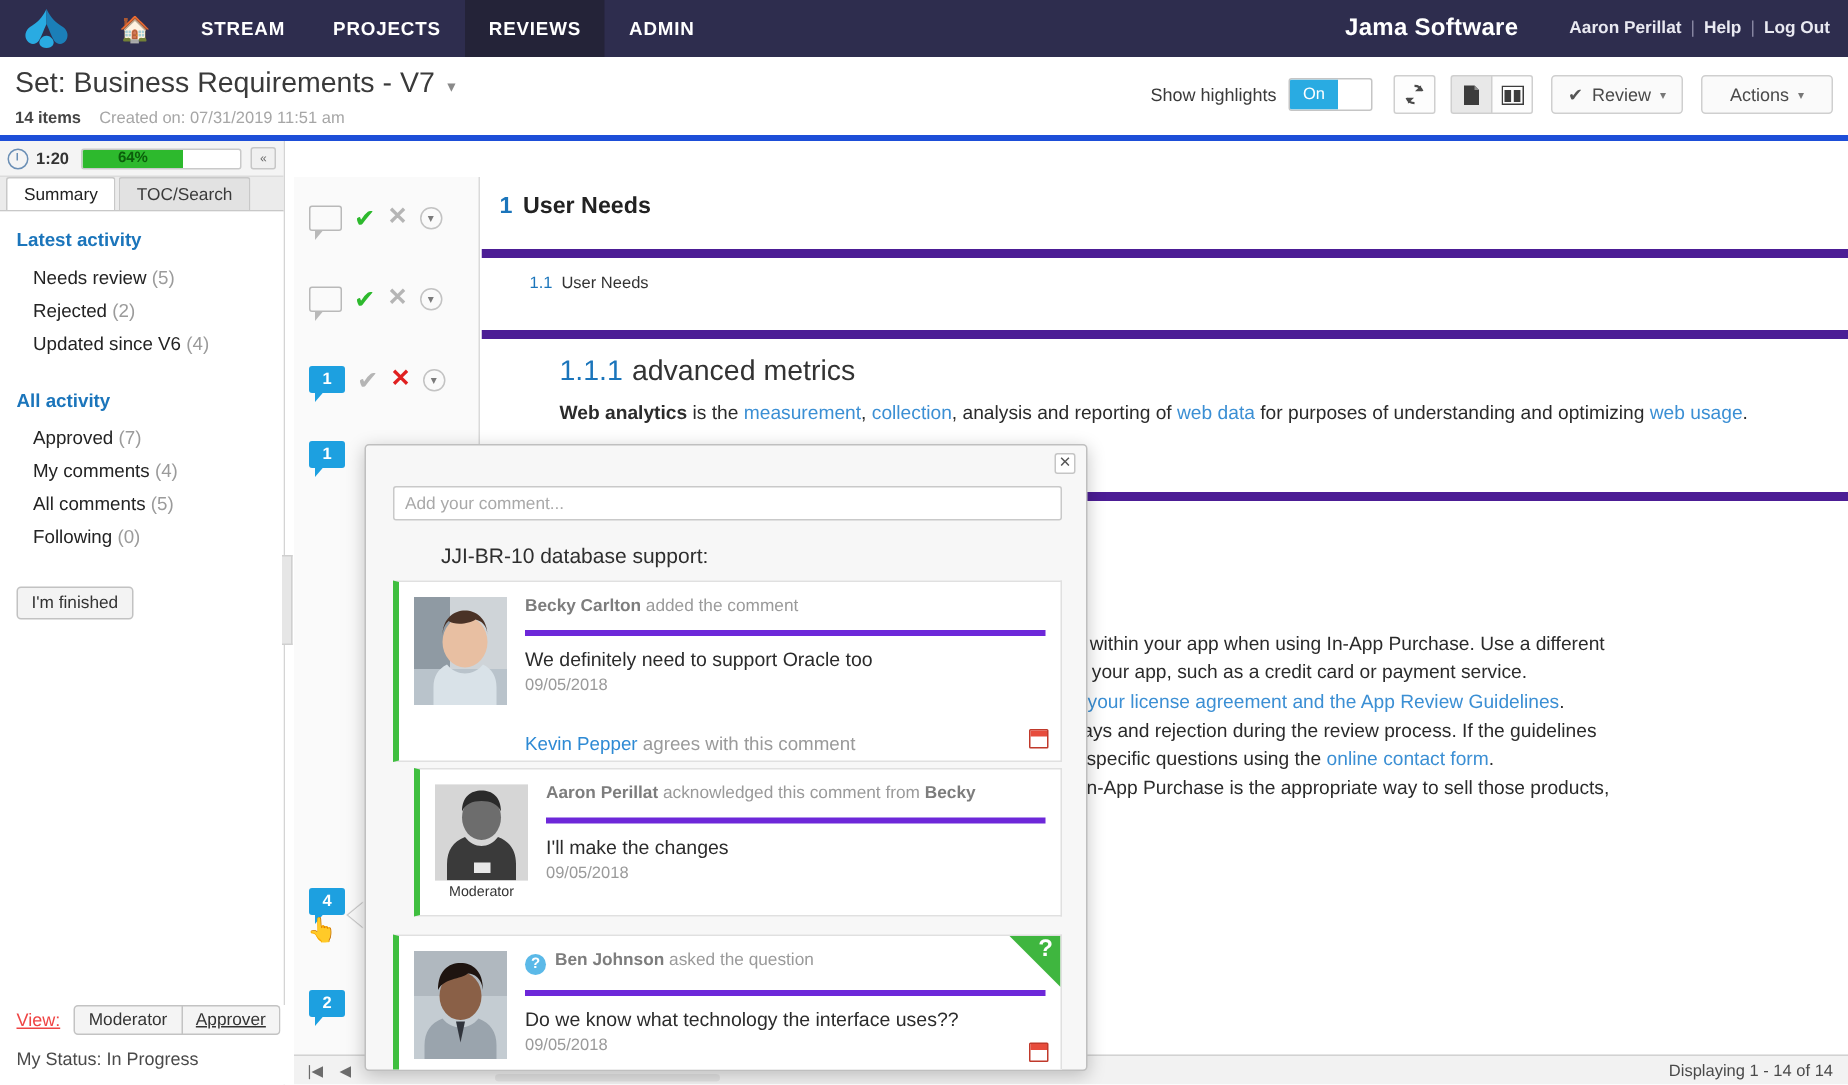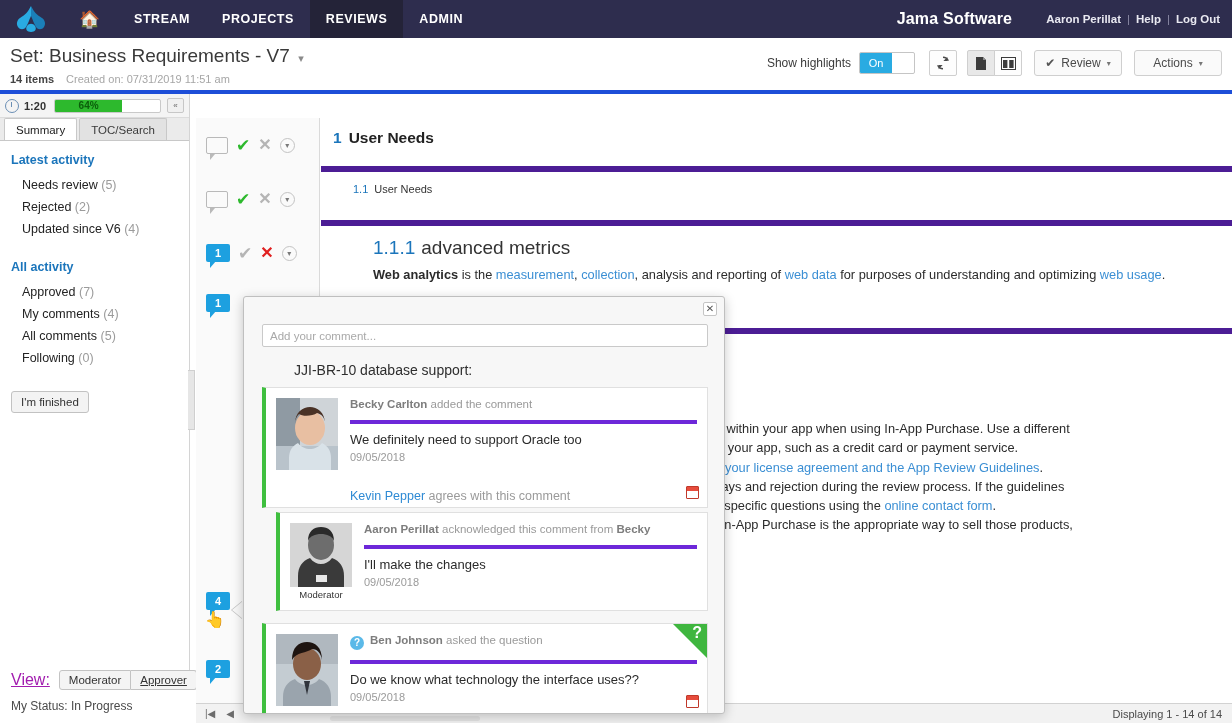--- a/index.html
+++ b/index.html
@@ -133,21 +133,21 @@
     margin: 22px 0 0 0; display: inline-block; padding: 4px 9px;
     border: 1px solid #c2c2c2; background: #f3f3f3; border-radius: 3px;
     font-size: 11.5px; color: #333; cursor: pointer;
   }
 
   .side-footer {
     position: absolute; left: 0; bottom: 0; width: 190px; padding: 0 0 10px 11px;
     background: #fff;
   }
   .view-row { display: flex; align-items: center; margin-bottom: 9px; }
-  .view-label { font-size: 16px; color: #a21caf; margin-right: 9px; text-decoration: underline; }
+  .view-label { font-size: 12px; color: #ef4444; margin-right: 9px; text-decoration: underline; }
   .seg { display: flex; }
   .seg div {
     border: 1px solid #c3c3c3; background: #f4f4f4; font-size: 11.5px; color: #333;
     padding: 3px 9px; cursor: pointer;
   }
   .seg div:first-child { border-radius: 3px 0 0 3px; }
   .seg div:last-child { border-radius: 0 3px 3px 0; border-left: none; text-decoration: underline; }
   .mystatus { font-size: 12px; color: #4a4a4a; }
 
   .side-handle {

